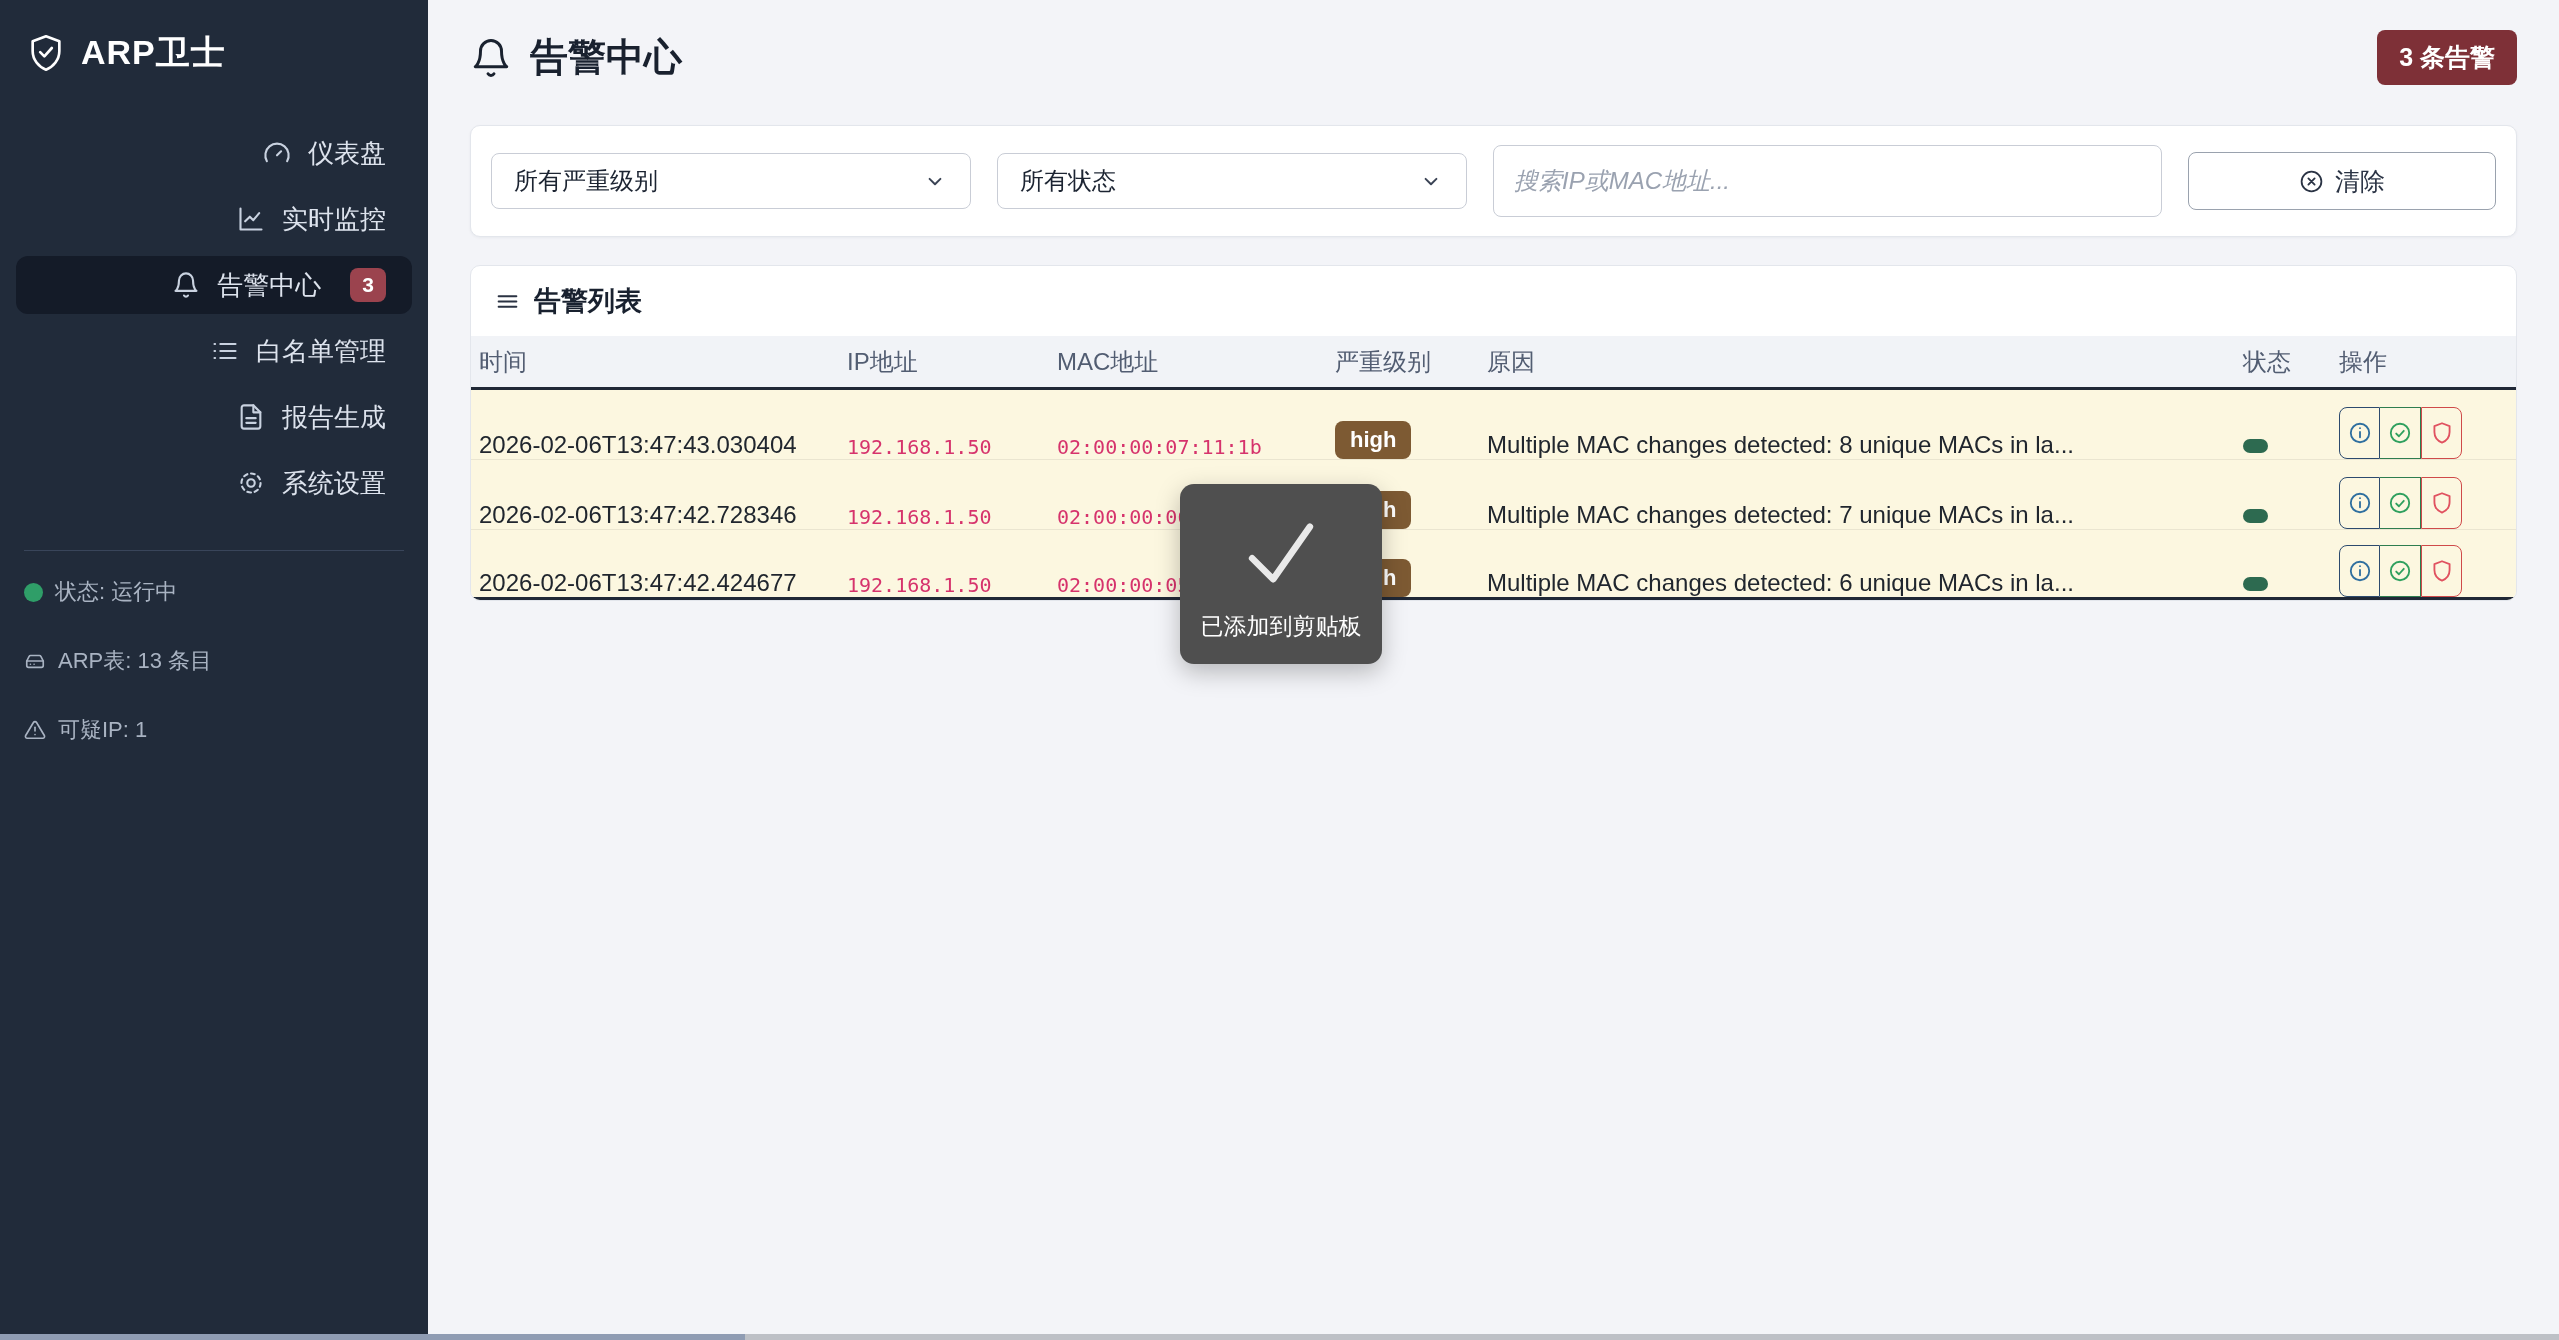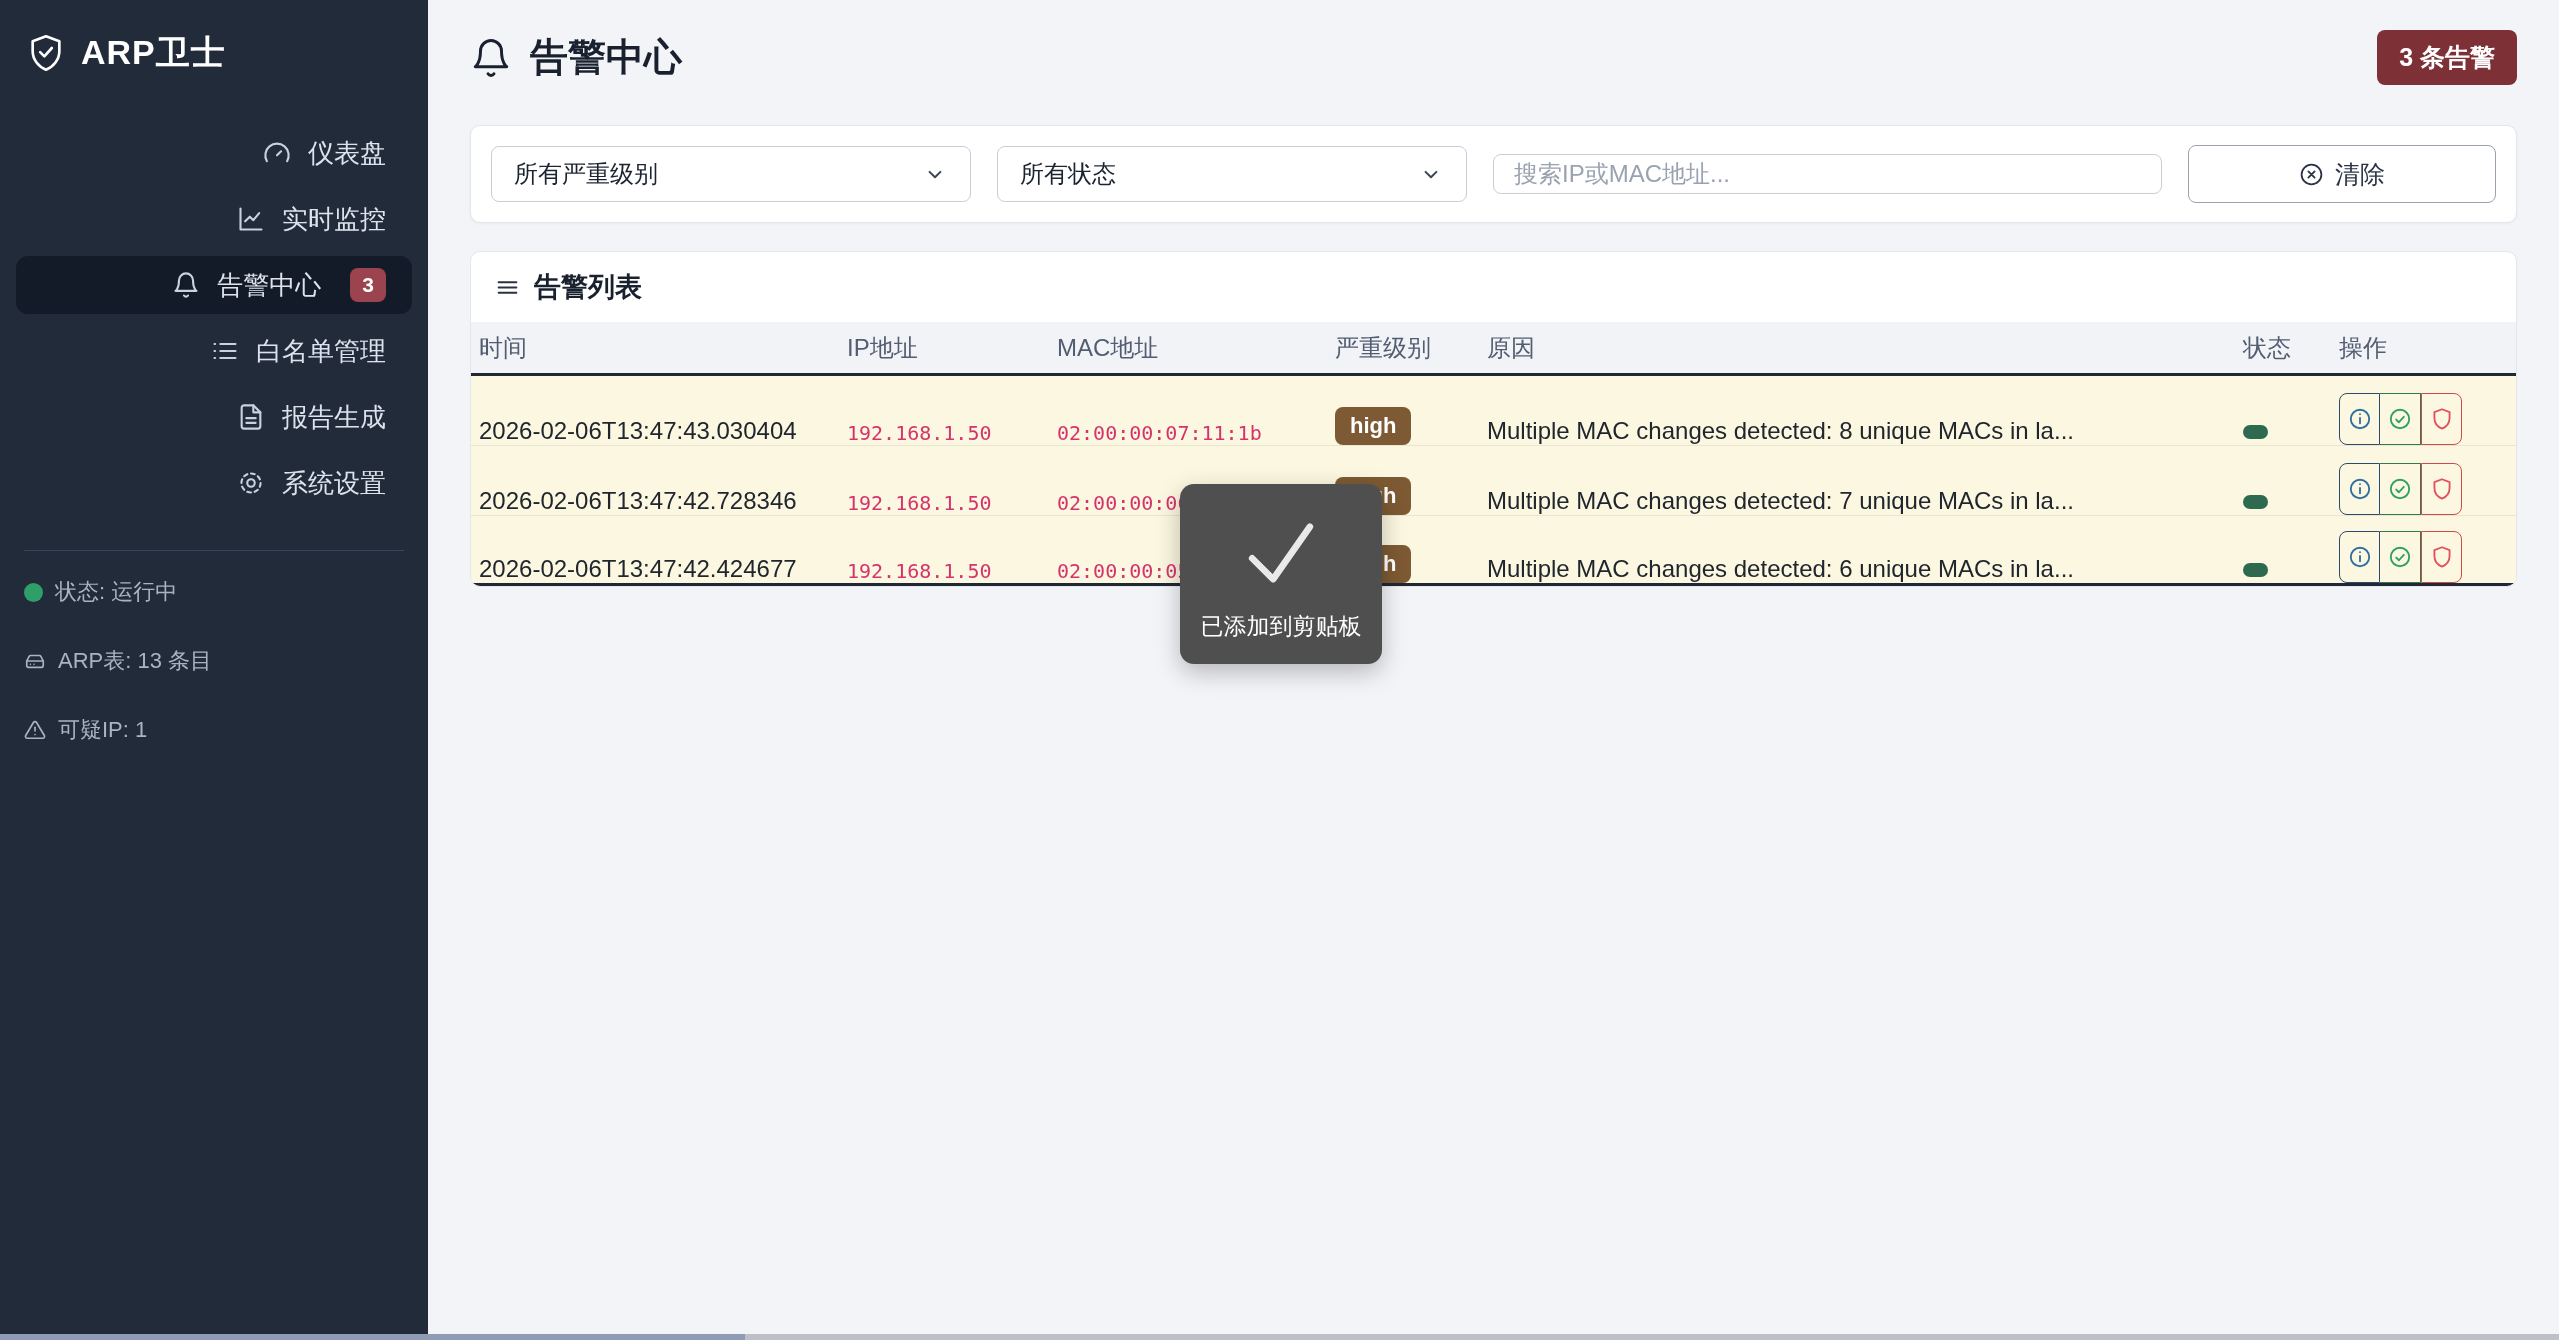--- a/index.html
+++ b/index.html
@@ -26,21 +26,21 @@
   .main { flex:1; position:relative; padding:0 42px; }
   .page-header { display:flex; align-items:center; justify-content:space-between; margin-top:30px; }
   .page-title { display:flex; align-items:center; gap:18px; font-size:38px; font-weight:bold; color:#19212f; }
   .alert-count-badge { background:#7e3037; color:#ffffff; font-size:25px; font-weight:bold; padding:11px 22px; border-radius:8px; }
 
   .filter-card { margin-top:40px; background:#ffffff; border:1px solid #e3e6ec; border-radius:10px; padding:19px 20px; display:flex; align-items:center; gap:26px; box-shadow:0 1px 3px rgba(20,30,50,0.05); }
   .select-box { height:56px; border:1.5px solid #c9cdd6; border-radius:8px; background:#fff; display:flex; align-items:center; justify-content:space-between; padding:0 22px; font-size:24px; color:#1c2432; cursor:pointer; }
   .select-severity { width:480px; }
   .select-status { width:470px; }
   .chev { width:26px; height:26px; color:#3a4354; }
-  .search-input { flex:1; height:40px; border:1.5px solid #c9cdd6; border-radius:8px; font-size:24px; padding:0 20px; color:#404040; font-family:"Liberation Sans", sans-serif; }
+  .search-input { flex:1; height:72px; border:1.5px solid #c9cdd6; border-radius:8px; font-size:24px; padding:0 20px; color:#404040; font-family:"Liberation Sans", sans-serif;font-style:italic; }
   .search-input::placeholder { color:#9aa2b0; }
   .clear-btn { width:308px; height:58px; border:1.5px solid #9aa2ae; border-radius:8px; background:#fff; font-size:25px; color:#2a3344; display:flex; align-items:center; justify-content:center; gap:11px; cursor:pointer; font-family:"Liberation Sans", sans-serif; }
   .clear-ic { width:25px; height:25px; color:#2a3344; }
 
   
   .table-card { margin-top:28px; background:#ffffff; border:1px solid #e3e6ec; border-radius:10px; overflow:hidden; }
   .table-title { display:flex; align-items:center; gap:14px; padding:17px 24px; font-size:27px; font-weight:bold; color:#19212f; }
   .burger { width:25px; height:25px; color:#2a3242; }
   .thead { display:flex; align-items:center; background:#f1f3f7; height:54px; border-bottom:3px solid #202836; font-size:24px; font-weight:normal; color:#525d72; }
   .trow { display:flex; align-items:flex-end; background:#fcf7e0; height:70px; border-bottom:1px solid #eae5d0; font-size:24px; color:#20262e; }

